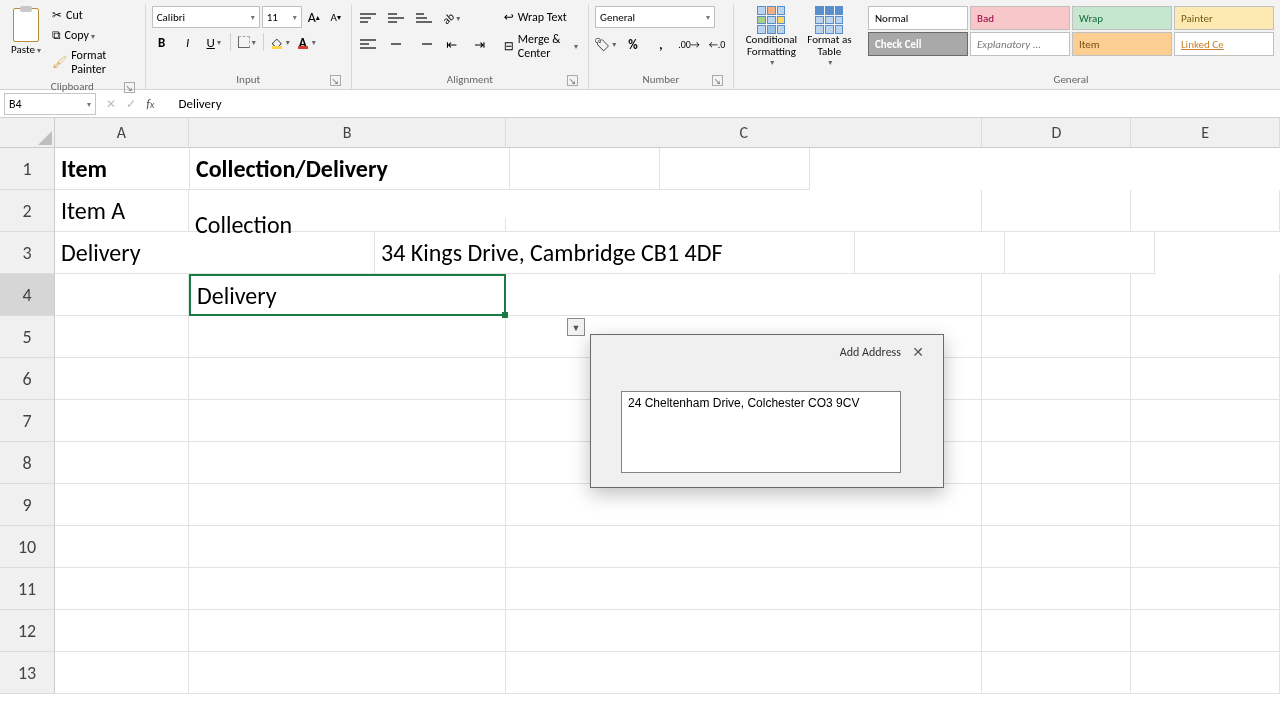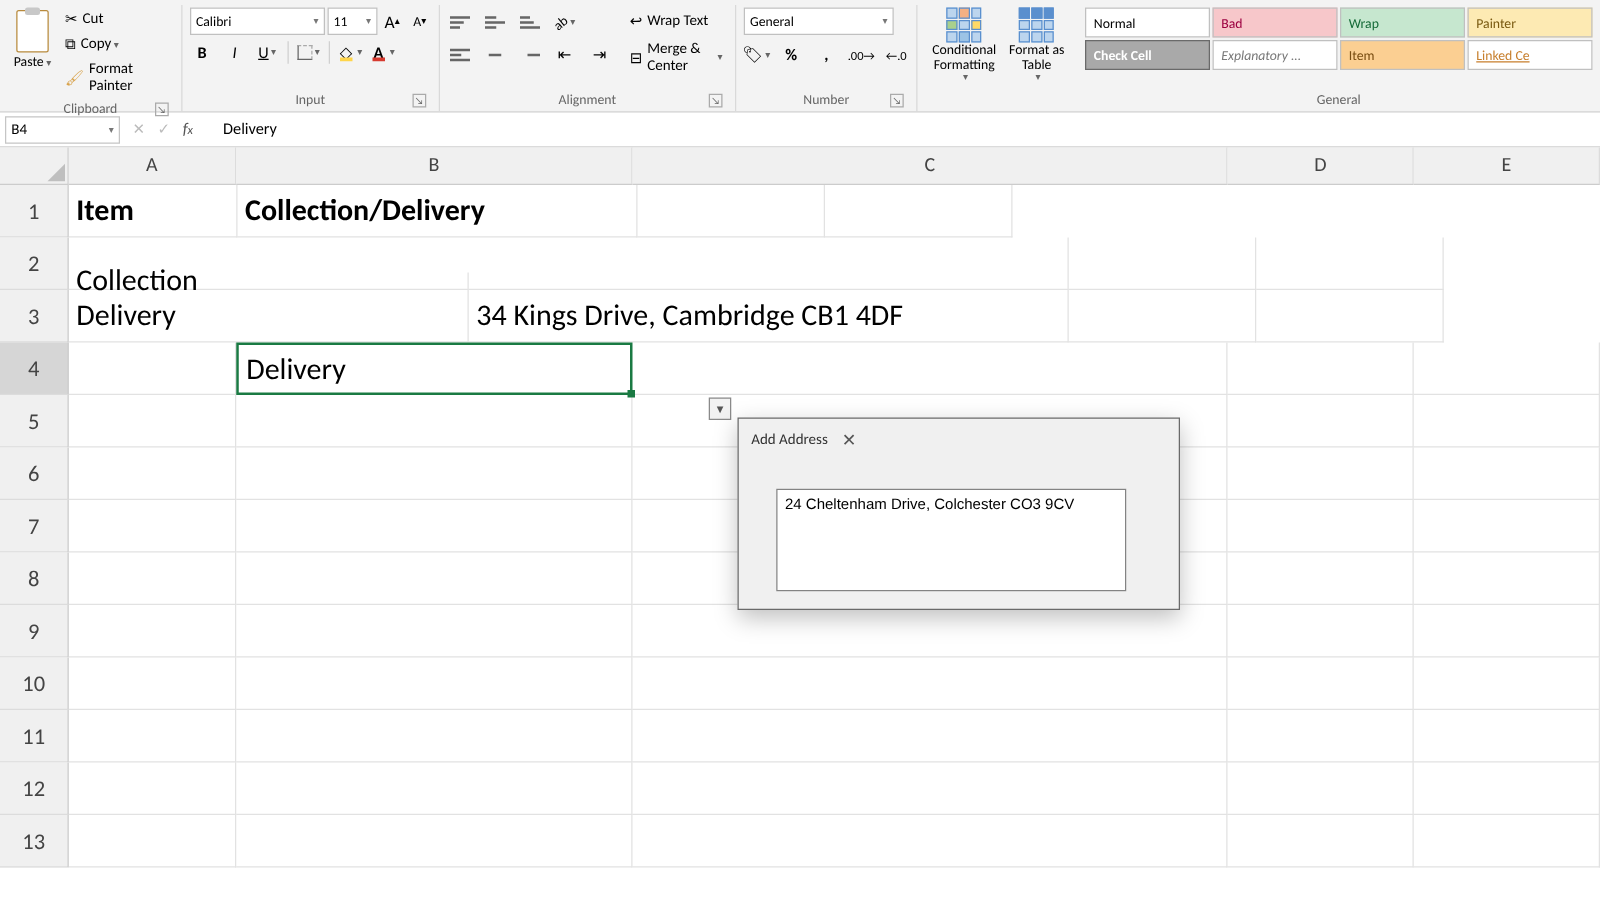--- a/index.html
+++ b/index.html
@@ -177,21 +177,21 @@
     font-size:9px; color:#555;
   }
 
   
   .modal {
     position:absolute; width:354px;
     background:#f0f0f0; border:1px solid #6a6a6a;
     box-shadow:0 6px 18px rgba(0,0,0,.25);
   }
   .modal .titlebar {
-    display:flex; align-items:center; justify-content:flex-start;
+    display:flex; align-items:center; justify-content:flex-end;
     padding:6px 8px 6px 10px; font-size:12px; color:#333;
   }
   .modal .close {
     width:34px; height:22px; display:flex; align-items:center; justify-content:center;
     font-size:14px; color:#555;
   }
   .modal .body { padding:18px 30px 14px 30px; font-size:12px; color:#333; }
   .modal textarea {
     width:280px; height:82px; resize:none;
     font-family:"Segoe UI",sans-serif; font-size:12px;
@@ -484,20 +484,21 @@
       <div class="rh">13</div>
     </div>
   <div class="cells" id="cells">
       <div class="cr">
         <div class="cell hdr" style="width: 135px;">Item</div>
         <div class="cell hdr" style="width: 320px;">Collection/Delivery</div>
         <div class="cell" style="width: 150px;"></div>
         <div class="cell" style="width: 150px;"></div>
       </div>
       <div class="cr">
+        <div class="cell" style="width: 135px;">Item A</div>
         <div class="cell" style="width: 320px; margin-top: 28px;">Collection</div>
         <div class="cell" style="width: 480px;"></div>
         <div class="cell" style="width: 150px;"></div>
         <div class="cell" style="width: 150px;"></div>
       </div>
       <div class="cr">
         <div class="cell" style="width: 320px;">Delivery</div>
         <div class="cell" style="width: 480px;">34 Kings Drive, Cambridge CB1 4DF</div>
         <div class="cell" style="width: 150px;"></div>
         <div class="cell" style="width: 150px;"></div>

